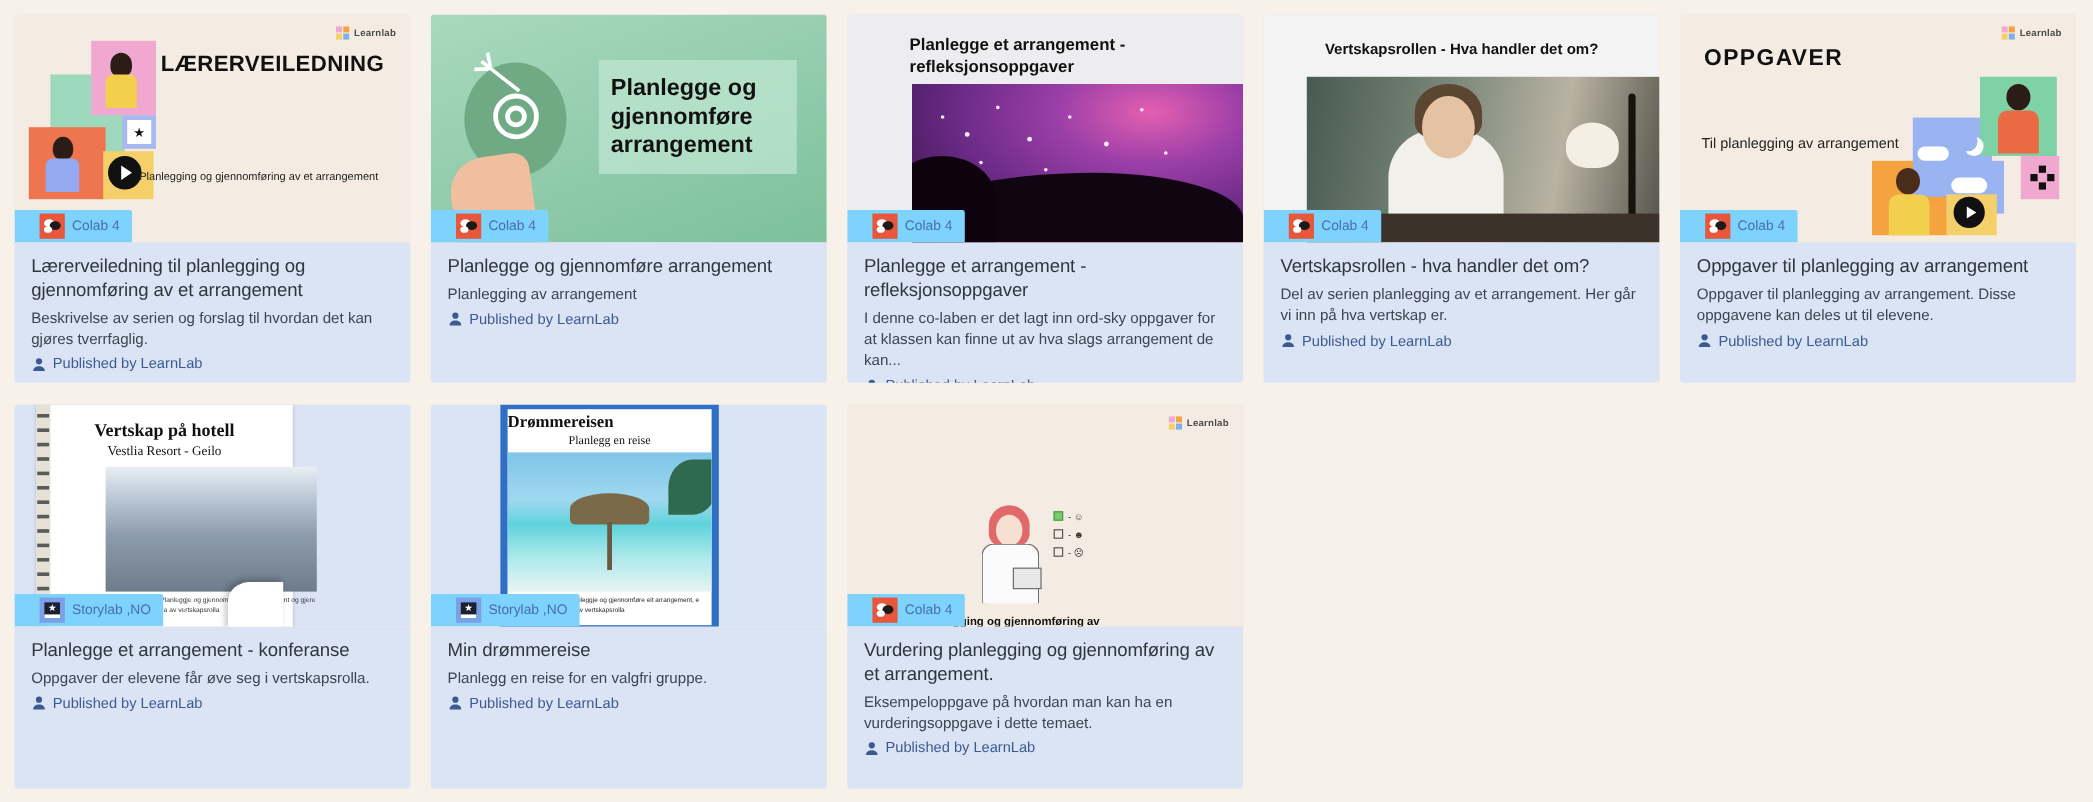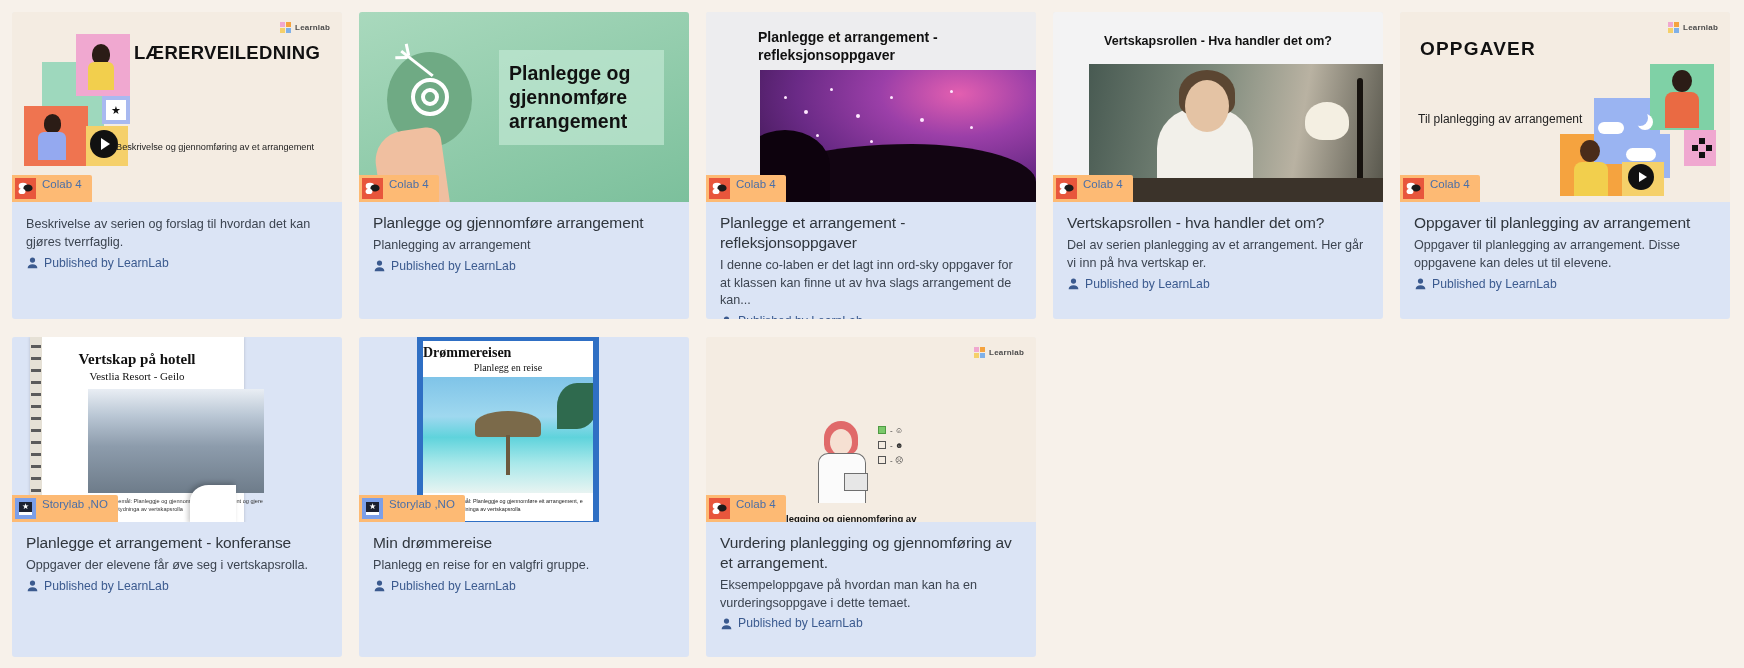--- a/index.html
+++ b/index.html
@@ -35,24 +35,24 @@
     background: #f5efe7;
     overflow: hidden;
     flex: none;
   }
   .card.row2 .thumb-wrap { height: 185px; }
 
   
   .badge {
     position: absolute;
     left: 0; bottom: 0;
-    background: #fdba74;
-    display: flex; 
+    background: #7dd3fc;
+    display: flex; align-items: center;
     gap: 6px;
-    padding: 3px 10px 3px 3px;
+    padding: 3px 10px 3px 21px;
     z-index: 5;
     border-top-right-radius: 2px;
   }
   .badge-ico {
     width: 21px; height: 21px;
     display: flex; align-items: center; justify-content: center;
     flex: none;
     position: relative;
   }
   .badge-ico.colab { background: #e8563c; }
@@ -245,21 +245,21 @@
             <div class="body-a"></div>
           </div>
           <div class="person-b">
             <div class="head-b"></div>
             <div class="body-b"></div>
           </div>
           <div class="star">★</div>
           <div class="play"></div>
         </div>
         <div class="h1">LÆRERVEILEDNING</div>
-        <div class="sub">Beskrivelse og gjennomføring av et arrangement</div>
+        <div class="sub">Planlegging og gjennomføring av et arrangement</div>
       </div>
       <div class="ll-logo">
         <span class="ll-sq">
           <i style="left:0;top:0;background:#f0a8d0"></i>
           <i style="left:6px;top:0;background:#f5a33f"></i>
           <i style="left:0;top:6px;background:#f5d06a"></i>
           <i style="left:6px;top:6px;background:#7fb0e8"></i>
         </span>
         <span class="ll-text">Learnlab</span>
       </div>
@@ -268,20 +268,21 @@
           <svg width="15" height="13" viewBox="0 0 15 13">
               <ellipse cx="5" cy="4" rx="4.3" ry="3.3" fill="#fff"></ellipse>
               <ellipse cx="10" cy="6" rx="4.6" ry="3.6" fill="#1b1b1b"></ellipse>
               <ellipse cx="4" cy="9.4" rx="3.4" ry="2.6" fill="#fff"></ellipse>
             </svg>
         </span>
         <span class="badge-label">Colab 4</span>
       </div>
     </div>
     <div class="body">
+      <div class="title">Lærerveiledning til planlegging og gjennomføring av et arrangement</div>
       <div class="desc">Beskrivelse av serien og forslag til hvordan det kan gjøres tverrfaglig.</div>
       <div class="pub">
         <svg width="13" height="13" viewBox="0 0 16 16">
             <circle cx="8" cy="5" r="3.2" fill="#3b5a8f"></circle>
             <path d="M2 15c0-3.3 2.7-5 6-5s6 1.7 6 5z" fill="#3b5a8f"></path>
           </svg>
         <span>Published by LearnLab</span>
       </div>
     </div>
   </div>

